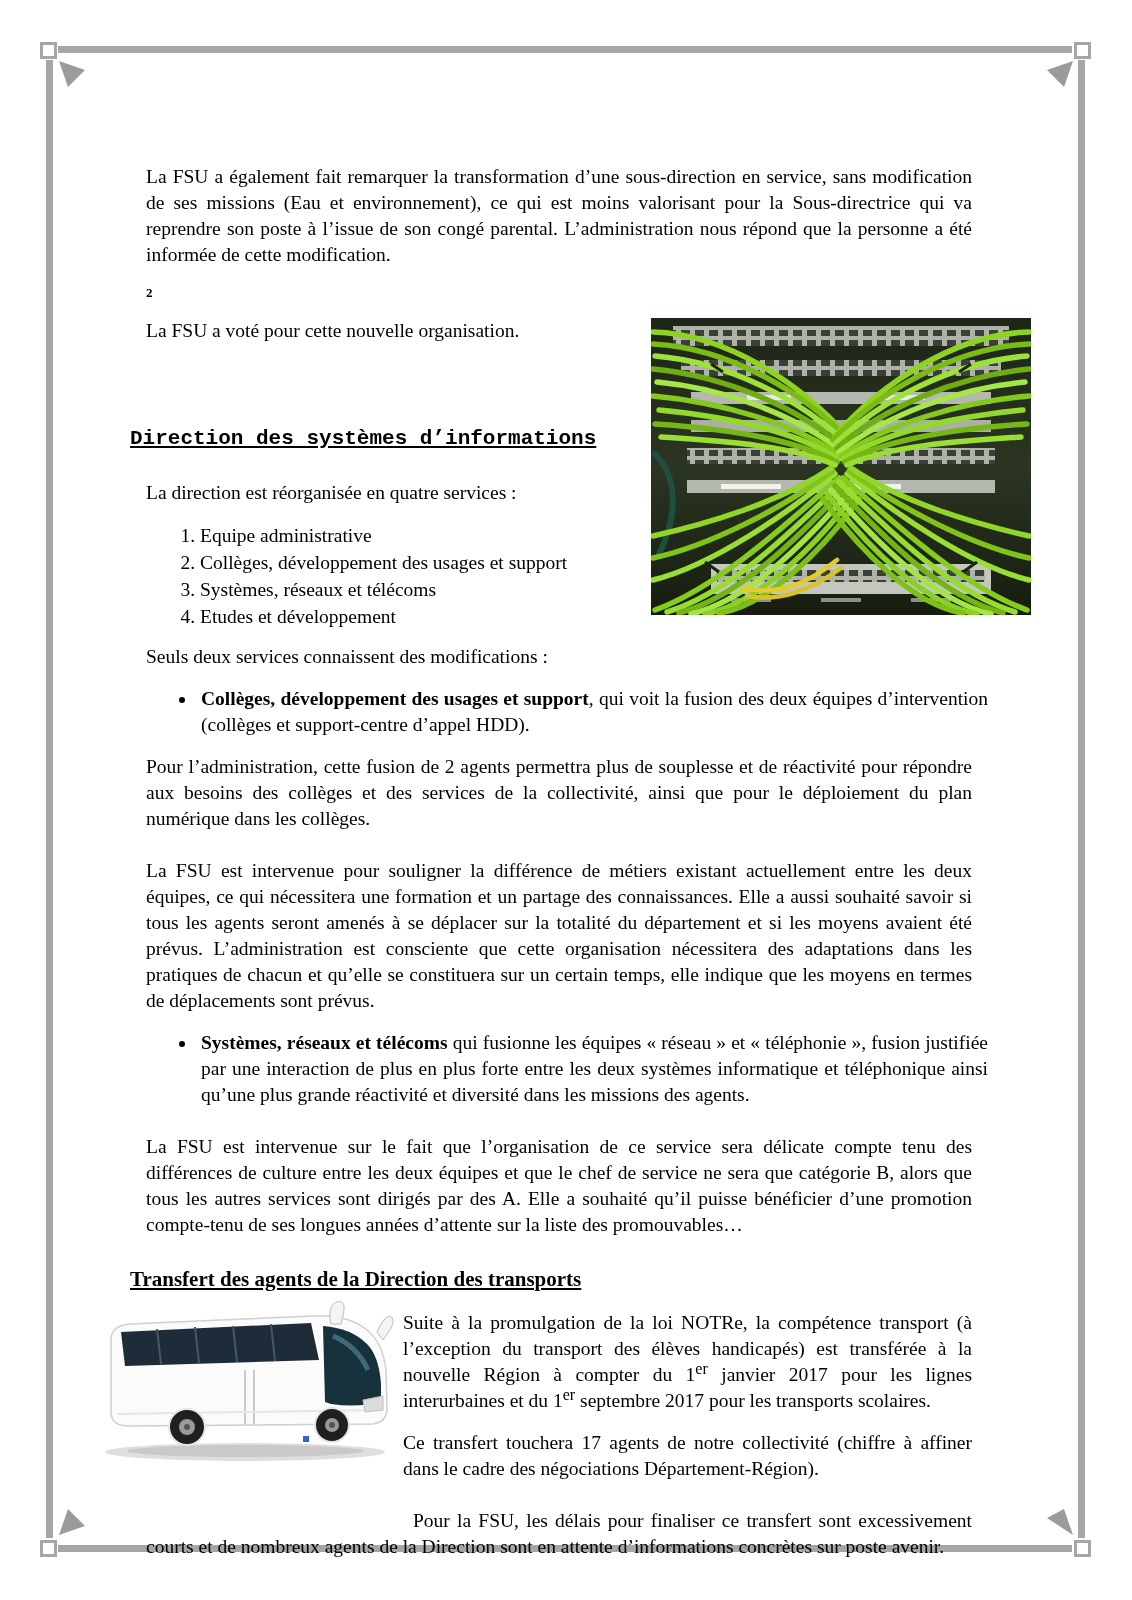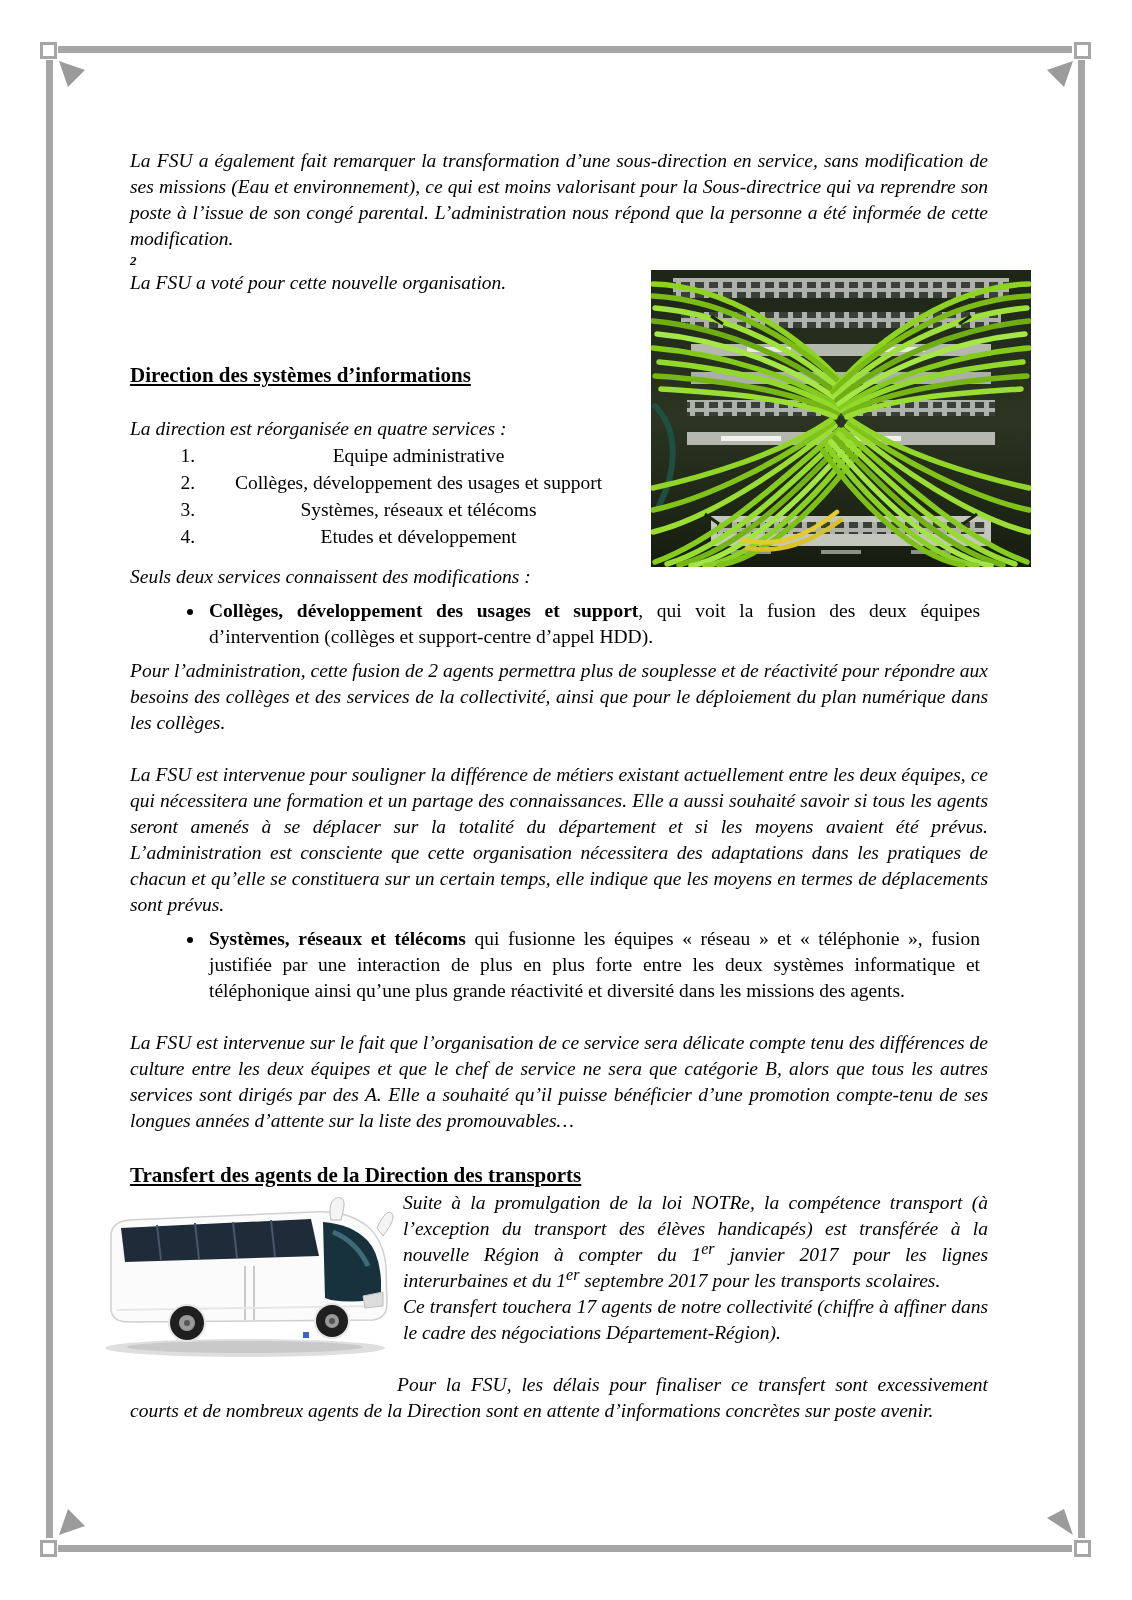--- a/index.html
+++ b/index.html
@@ -22,33 +22,33 @@
   .corner-tri{position:absolute;width:28px;height:28px;}
   .ct-tl{left:58px;top:60px;} .ct-tr{left:1046px;top:60px;}
   .ct-bl{left:58px;top:1508px;} .ct-br{left:1046px;top:1508px;}
   .corner-tri polygon{fill:#9b9b9b;}
 
   
   .content{
     position:absolute;left:130px;top:148px;width:858px;
     font-size:19.5px;line-height:26px;text-align:justify;
   }
-  p{margin:0;font-style:italic;}
+  p{margin:16px;}
   .footnote-mark{font-size:13px;font-weight:bold;line-height:18px;text-align:left;}
   h2{
     margin:0;font-size:21px;font-weight:bold;text-decoration:underline;
     text-align:left;line-height:30px;
   }
-  .h2-dsi{margin-top:64px;}
+  .h2-dsi{margin-top:80px;font-family:Liberation Mono, monospace;}
   .h2-transports{margin-top:26px;}
   .mt{margin-top:26px;}
   .mt-sm{margin-top:14px;}
-  ol.services{margin:0;padding-left:70px;text-align:center;}
+  ol.services{margin:0;padding-left:70px;text-align:left;}
   ol.services li{line-height:27px;}
-  ul.modifs{margin:8px;padding-left:67px;list-style:disc outside;}
+  ul.modifs{margin:0;padding-left:67px;list-style:disc outside;}
   ul.modifs li{line-height:26px;padding-left:4px;}
   .bold{font-weight:bold;}
   .sup{vertical-align:super;font-size:16px;line-height:0;}
 
   .cables-figure{
     float:right;width:380px;height:297px;
     margin:0 -43px 10px 14px;
   }
   .bus-figure{
     float:left;width:300px;height:172px;

